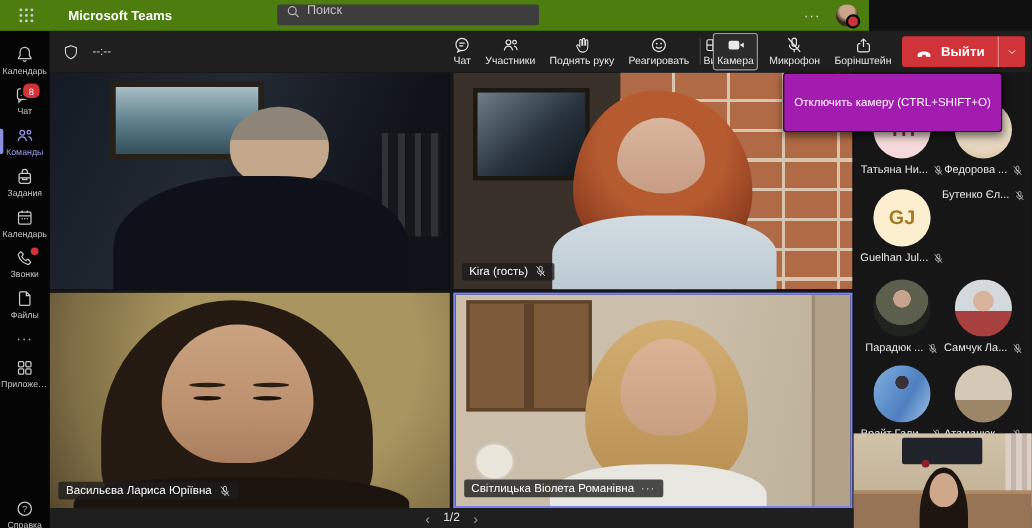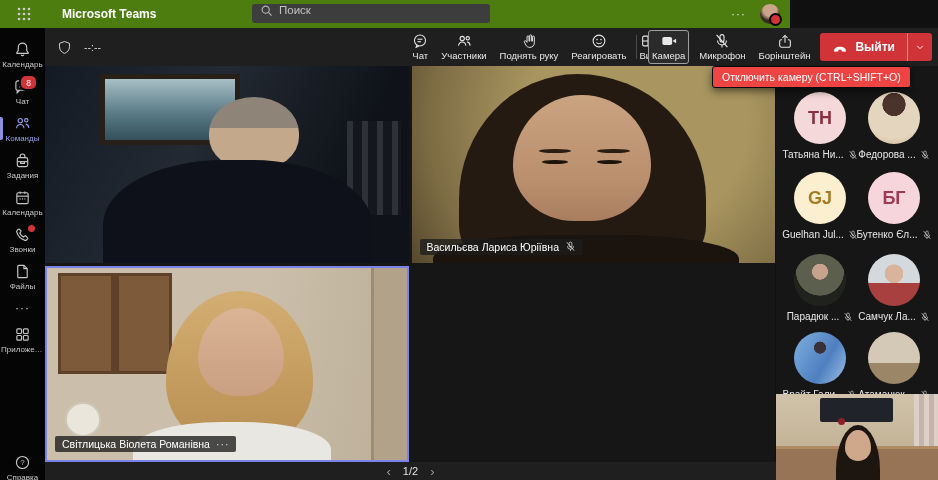--- a/index.html
+++ b/index.html
@@ -47,22 +47,22 @@
   .tbtn{display:flex;flex-direction:column;align-items:center;justify-content:center;gap:1px;
     color:#e8e8e8;font-size:9.5px;padding:2px 3px;border-radius:3px}
   .tbtn svg{width:16px;height:16px}
   .tbtn.selected{border:1px solid #a0a0a0;background:#2b2b2b}
   .vsep{width:1px;height:24px;background:#4a4a4a;margin:0 4px}
   .leave-btn{display:flex;align-items:center;height:28px;border-radius:3px;color:#fff;overflow:hidden}
   .leave-main{display:flex;align-items:center;gap:7px;padding:0 12px;font-size:12px;font-weight:bold;height:100%}
   .leave-div{width:1px;height:100%;background:rgba(255,255,255,.45)}
   .leave-caret{width:24px;height:100%;display:flex;align-items:center;justify-content:center}
 
-  .tooltip{position:absolute;left:712px;top:66px;z-index:20;background:#ef4444;color:#fff;font-size:10.5px;
-    padding:4px 9px;border-radius:3px;white-space:nowrap;border:1px solid #0a0a0a;box-shadow:0 3px 8px rgba(0,0,0,.55)}
+  .tooltip{position:absolute;left:712px;top:66px;z-index:20;background:#a21caf;color:#fff;font-size:10.5px;
+    padding:20px 9px;border-radius:3px;white-space:nowrap;border:1px solid #0a0a0a;box-shadow:0 3px 8px rgba(0,0,0,.55)}
 
   
   .stage{position:absolute;left:45px;top:66px;width:730px;height:396px;background:#161616;z-index:1;
     display:grid;grid-template-columns:1fr 1fr;grid-template-rows:1fr 1fr;gap:3px}
   .tile{position:relative;overflow:hidden;background:#000}
   .tile.active-speaker{border:2px solid #7b83eb;box-sizing:border-box}
   .nametag{position:absolute;left:8px;bottom:8px;background:rgba(28,28,28,.78);color:#fff;font-size:10.5px;
     padding:2px 7px;border-radius:2px;display:flex;align-items:center;gap:6px;max-width:85%;white-space:nowrap;z-index:3}
   .nametag .mut{width:11px;height:11px;color:#e6e6e6;flex:none}
   .nametag .more{letter-spacing:1px;color:#dcdcdc}
@@ -375,20 +375,36 @@
 
   <div class="tile">
     <div class="scene t1">
       <div class="painting"></div>
         <div class="chair"></div>
         <div class="head"></div>
         <div class="body"></div>
     </div>
   </div>
 
+  <div class="tile">
+    <div class="scene t2">
+      <div class="brick"></div>
+        <div class="frame"></div>
+        <div class="shelf"></div>
+      <div class="hair"></div>
+        <div class="face"></div>
+        <div class="body"></div>
+    </div>
+    <div class="nametag">
+      <span>Kira (гость)</span>
+      <svg class="mut" viewBox="0 0 16 16">
+          <use href="#sym-micoff"></use>
+        </svg>
+    </div>
+  </div>
 
   <div class="tile">
     <div class="scene t3">
       <div class="hair"></div>
         <div class="face"></div>
       <div class="brow b1"></div>
         <div class="brow b2"></div>
       <div class="eye e1"></div>
         <div class="eye e2"></div>
       <div class="body"></div>
@@ -441,21 +457,20 @@
   <div class="pcell" style="left:4px;top:106px">
     <div class="avatar" style="background: rgb(252, 239, 207); color: rgb(166, 122, 34);">GJ</div>
     <div class="plabel">
         <span>Guelhan Jul...</span>
       <svg class="mut" viewBox="0 0 16 16">
           <use href="#sym-micoff"></use>
         </svg>
       </div>
   </div>
   <div class="pcell" style="left:78px;top:106px">
-    <div class="avatar" style="background: rgb(247, 213, 220); color: rgb(158, 58, 82);">БГ</div>
     <div class="plabel">
         <span>Бутенко Єл...</span>
       <svg class="mut" viewBox="0 0 16 16">
           <use href="#sym-micoff"></use>
         </svg>
       </div>
   </div>
 
   <div class="pcell" style="left:4px;top:188px">
     <div class="avatar av-paradyuk"></div>

